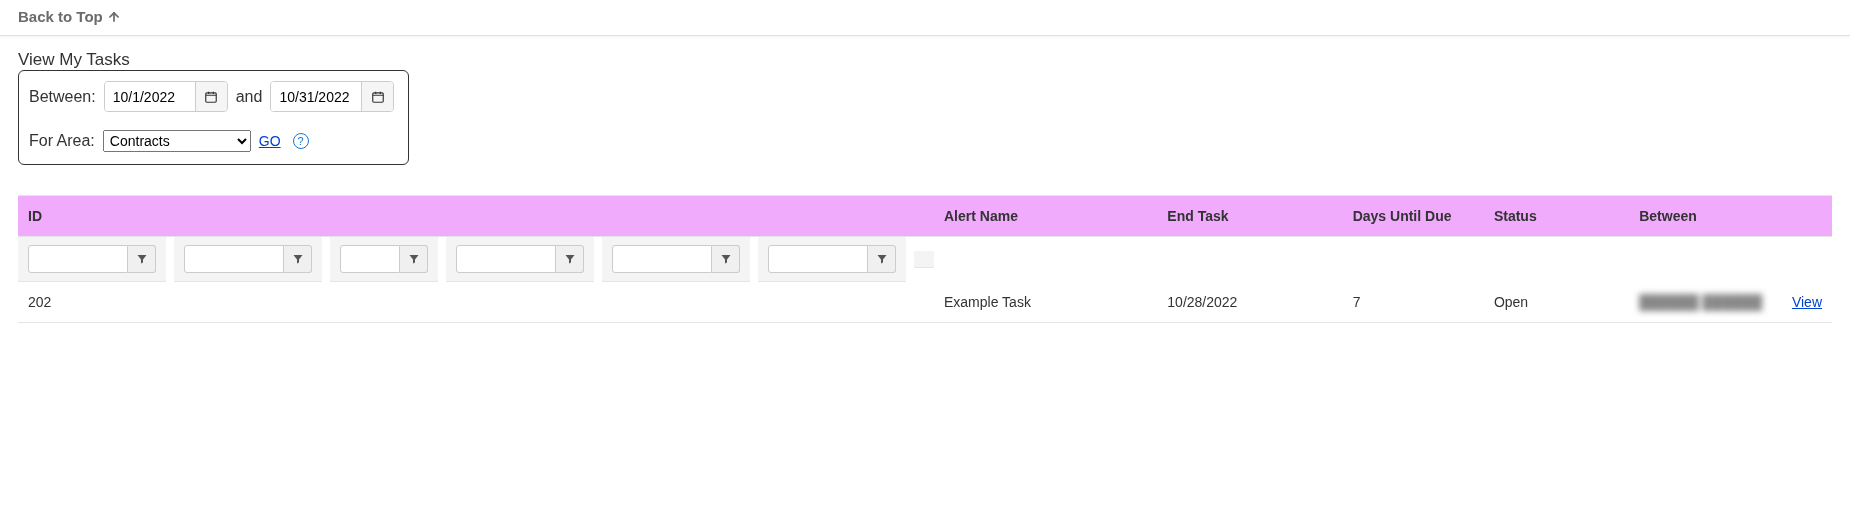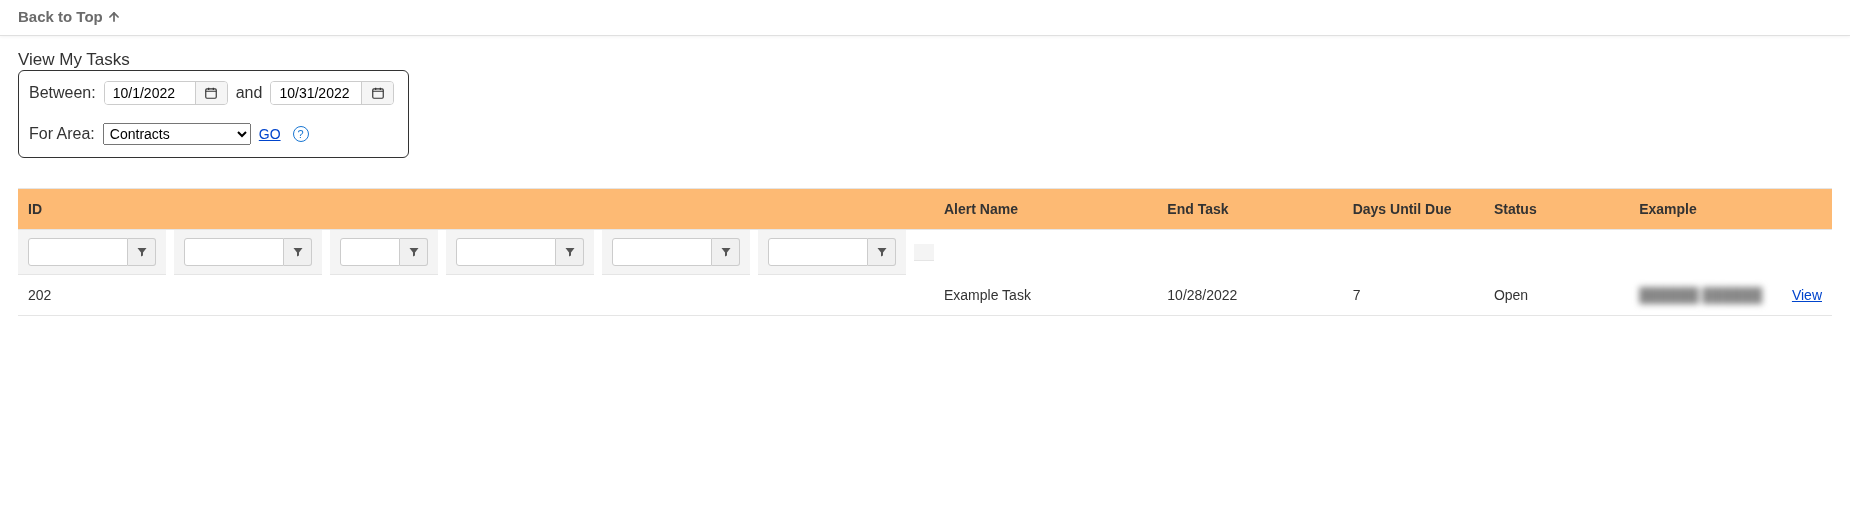--- a/index.html
+++ b/index.html
@@ -52,21 +52,21 @@
   }
   .filter-row:last-child { margin-bottom: 0; }
   .filter-label {
     font-size: 16px;
   }
   .date-group {
     display: inline-flex;
     border: 1px solid #ccc;
     border-radius: 4px;
     overflow: hidden;
-    height: 24px;
+    height: 31px;
   }
   .date-input {
     border: none;
     padding: 4px 8px;
     font-size: 14px;
     width: 90px;
     outline: none;
   }
   .date-btn {
     border: none;
@@ -110,21 +110,21 @@
     width: 100%;
     border-collapse: collapse;
   }
   table.data th, table.data td {
     text-align: left;
     padding: 12px 10px;
     font-size: 14px;
     border-bottom: 1px solid #e5e5e5;
   }
   table.data thead tr.head-row th {
-    background: #fdba74;
+    background: #f0abfc;
     font-weight: bold;
     border-top: 1px solid #e5e5e5;
     border-bottom: 1px solid #e5e5e5;
   }
   table.data thead tr.filter-row th {
     background: #f4f4f4;
     padding: 8px 10px;
     font-weight: normal;
   }
   .col-filter {
@@ -244,21 +244,21 @@
         <col class="col-emp">
         <col class="col-action">
     </colgroup>
     <thead>
       <tr class="head-row">
         <th>ID</th>
         <th>Alert Name</th>
         <th>End Task</th>
         <th>Days Until Due</th>
         <th>Status</th>
-        <th>Example</th>
+        <th>Between</th>
         <th></th>
       </tr>
       <tr class="filter-row">
         <th>
           <span class="col-filter">
             <input style="">
             <span class="filter-btn">
               <span>
                   <svg width="12" height="12" viewBox="0 0 24 24" fill="#555">
                     <path d="M3 4h18l-7 9v6l-4 2v-8z"></path>

